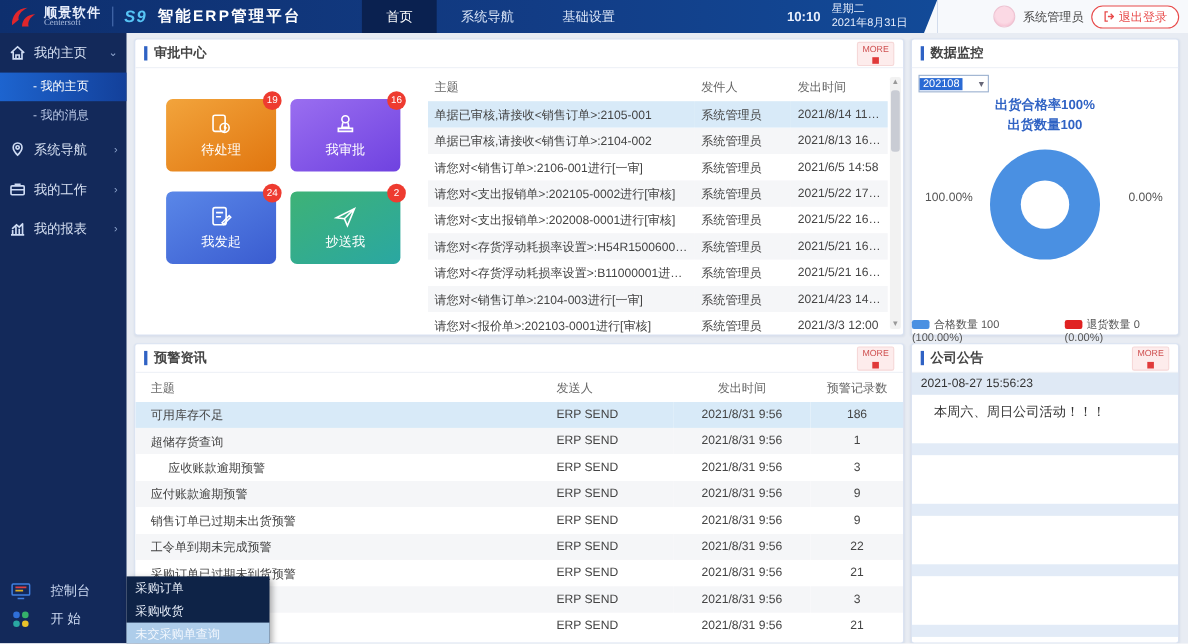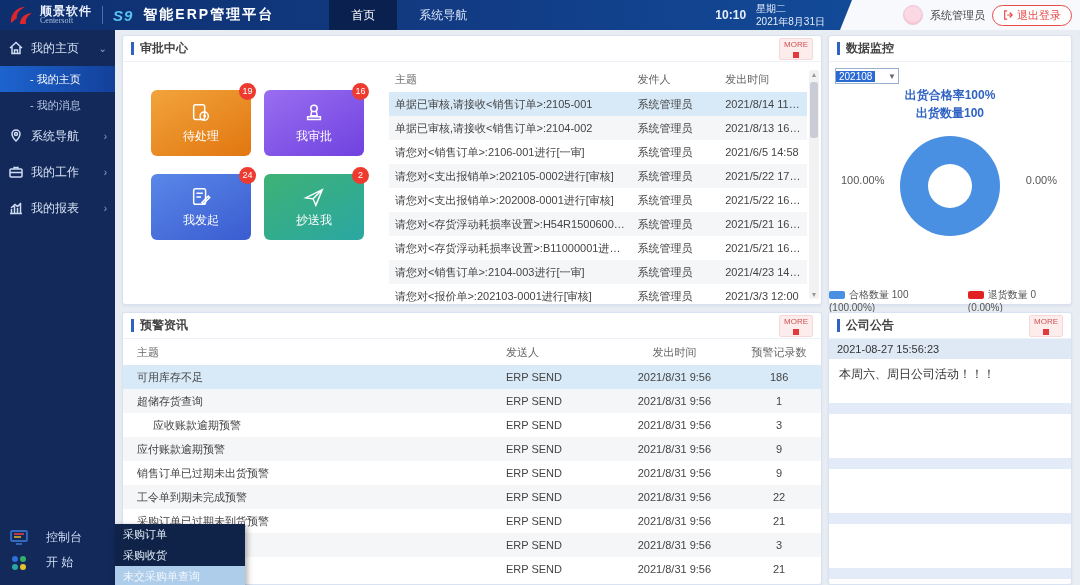--- a/index.html
+++ b/index.html
@@ -90,21 +90,21 @@
   .donut-label.l { left:12px; } .donut-label.r { right:14px; }
   .legend { display:flex; justify-content:center; gap:14px; font-size:10px; color:#555; margin-top:16px; }
   .legend .sw { display:inline-block; width:16px; height:8px; border-radius:2px; margin-right:4px; vertical-align:middle; }
 
   .alerts-panel { left:122px; top:312px; width:700px; height:273px; overflow:hidden; }
   .alerts-panel td.cnt, .alerts-panel th.cnt { text-align:center; }
   td.red { color:#e05a4f; }
 
   .notice-panel { left:828px; top:312px; width:244px; height:273px; background:#fff; overflow:hidden; }
   .notice-date { background:#dfe9f5; font-size:11px; color:#333; padding:4px 8px; }
-  .notice-content { font-size:12px; color:#333; padding:7px 10px 20px 10px; background:#fff; }
+  .notice-content { font-size:12px; color:#333; padding:7px 10px 20px 20px; background:#fff; }
   .stripe { height:11px; background:#e2ebf7; }
   .blockw { height:44px; background:#fff; }
 
   
   .popup-menu { position:absolute; left:115px; top:524px; width:130px; background:#0e2347; z-index:60;
     box-shadow:2px 2px 6px rgba(0,0,0,.35); }
   .popup-item { color:#e6edf8; font-size:11px; padding:3px 8px; white-space:nowrap; cursor:pointer; }
   .popup-item.hl { background:#aecdea; color:#f2f7fd; }
 </style>
 </head>
@@ -123,20 +123,21 @@
         <div class="logo-cn">顺景软件</div>
         <div class="logo-en">Centersoft</div>
       </div>
       <div class="logo-div"></div>
       <div class="s9">S9</div>
       <div class="app-title">智能ERP管理平台</div>
     </div>
     <div class="hdr-nav">
       <div class="nav-item active">首页</div>
       <div class="nav-item">系统导航</div>
+      <div class="nav-item">基础设置</div>
     </div>
     <div class="time-block">
       <span class="time-now">10:10</span>
       <span class="date-col">
         <span>星期二</span><br>
         <span>2021年8月31日</span>
       </span>
     </div>
     <div class="hdr-user">
       <span class="avatar"></span>

